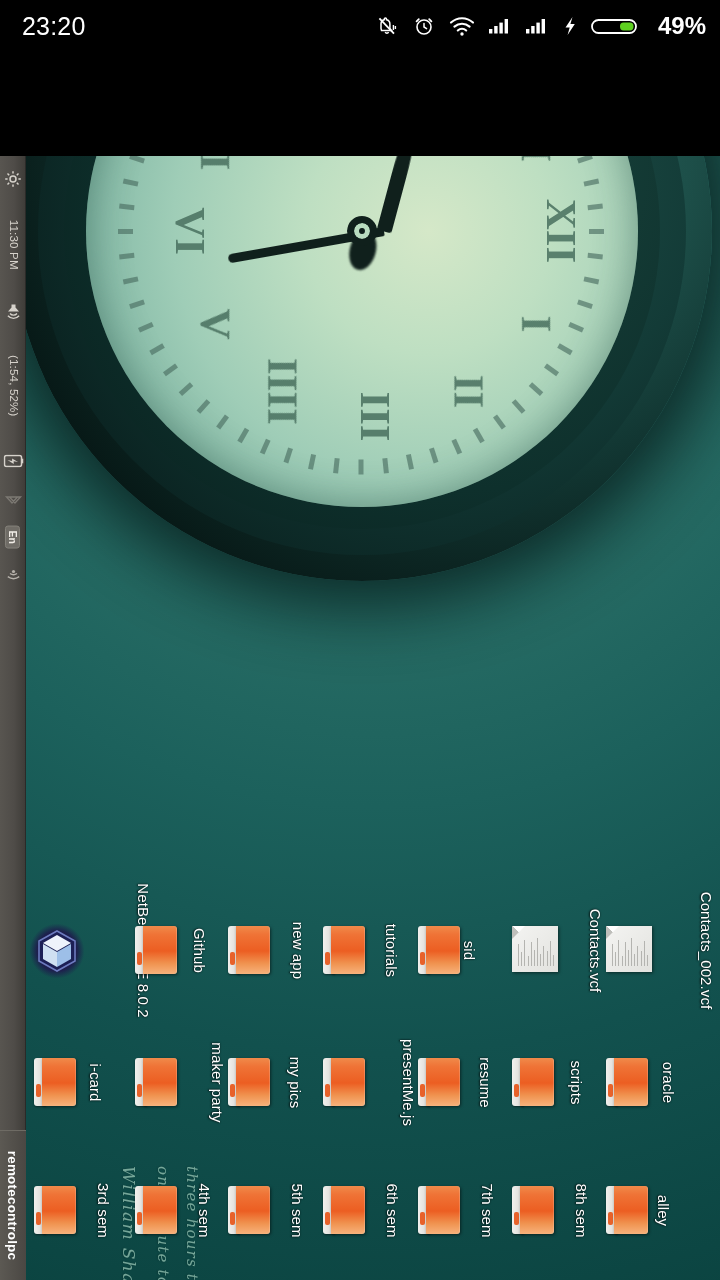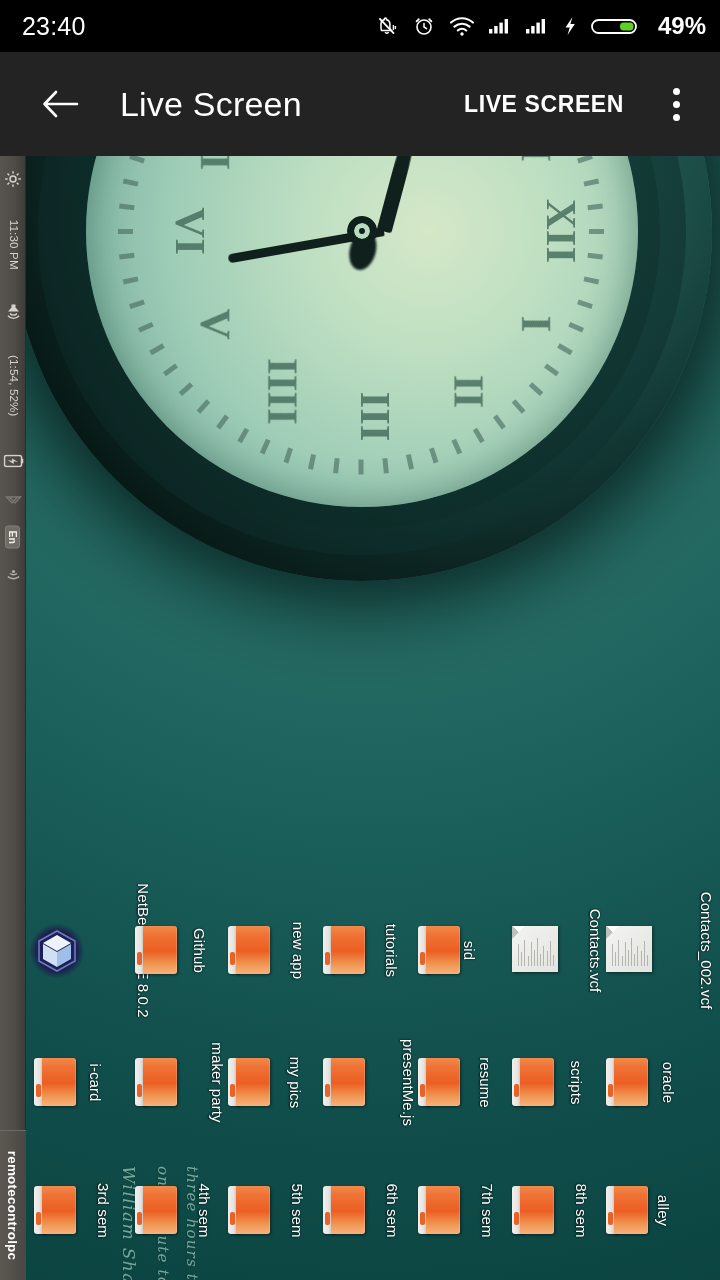--- a/index.html
+++ b/index.html
@@ -195,21 +195,21 @@
   .cube { position:absolute; left:0; top:0; width:54px; height:54px; }
   .cube .glow { position:absolute; inset:0; border-radius:14px;
     background:radial-gradient(circle,#2a2c66 0%, #1d1f4d 52%, rgba(10,12,40,0) 72%); }
 </style>
 </head>
 <body>
 
 <div id="screen">
 
   <div class="statusbar">
-    <div class="sb-clock">23:40</div>
+    <div class="sb-clock">23:20</div>
     <div class="sb-right">
 
       <svg class="sb-icon" width="24" height="24" viewBox="0 0 24 24">
         <path d="M6.5 16.5h10l-1.6-2V10c0-2.2-1.3-3.9-3.4-4.3V5a1.1 1.1 0 0 0-2.2 0v.7C7.2 6.1 6 7.8 6 10v4.5z" fill="none" stroke="#fff" stroke-width="1.5"></path>
         <path d="M10.2 18.2a1.9 1.9 0 0 0 3.4 0" fill="none" stroke="#fff" stroke-width="1.5"></path>
         <path d="M18.4 11v5M20.4 12v3" stroke="#fff" stroke-width="1.4" fill="none"></path>
         <path d="M4.4 4.4L19 19.6" stroke="#fff" stroke-width="1.8"></path>
       </svg>
 
       <svg class="sb-icon" width="24" height="24" viewBox="0 0 24 24">
@@ -244,34 +244,20 @@
       </svg>
 
       <svg class="sb-icon" width="50" height="24" viewBox="0 0 50 24">
         <rect x="1" y="6" width="44" height="13" rx="6.5" fill="none" stroke="#fff" stroke-width="1.8"></rect>
         <rect x="29" y="8.6" width="13.5" height="7.8" rx="3.6" fill="#5ed120"></rect>
       </svg>
       <div class="sb-batt-pct">49%</div>
     </div>
   </div>
 
-  <div class="appbar">
-    <div class="back-btn">
-      <svg width="40" height="34" viewBox="0 0 40 34">
-        <path d="M15 5L3.5 17L15 29M3.5 17H36" fill="none" stroke="#fff" stroke-width="2.6" stroke-linecap="round" stroke-linejoin="round"></path>
-      </svg>
-    </div>
-    <div class="appbar-title">Live Screen</div>
-    <div class="appbar-action">LIVE SCREEN</div>
-    <div class="overflow-btn">
-      <i></i>
-        <i></i>
-        <i></i>
-    </div>
-  </div>
 
   <div class="remote">
 
     <div class="wallpaper"></div>
 
     <div class="clock-wrap">
       <div class="clock-bezel"></div>
       <div class="clock-ring2"></div>
       <div class="clock-ring3"></div>
       <div class="clock-face">

